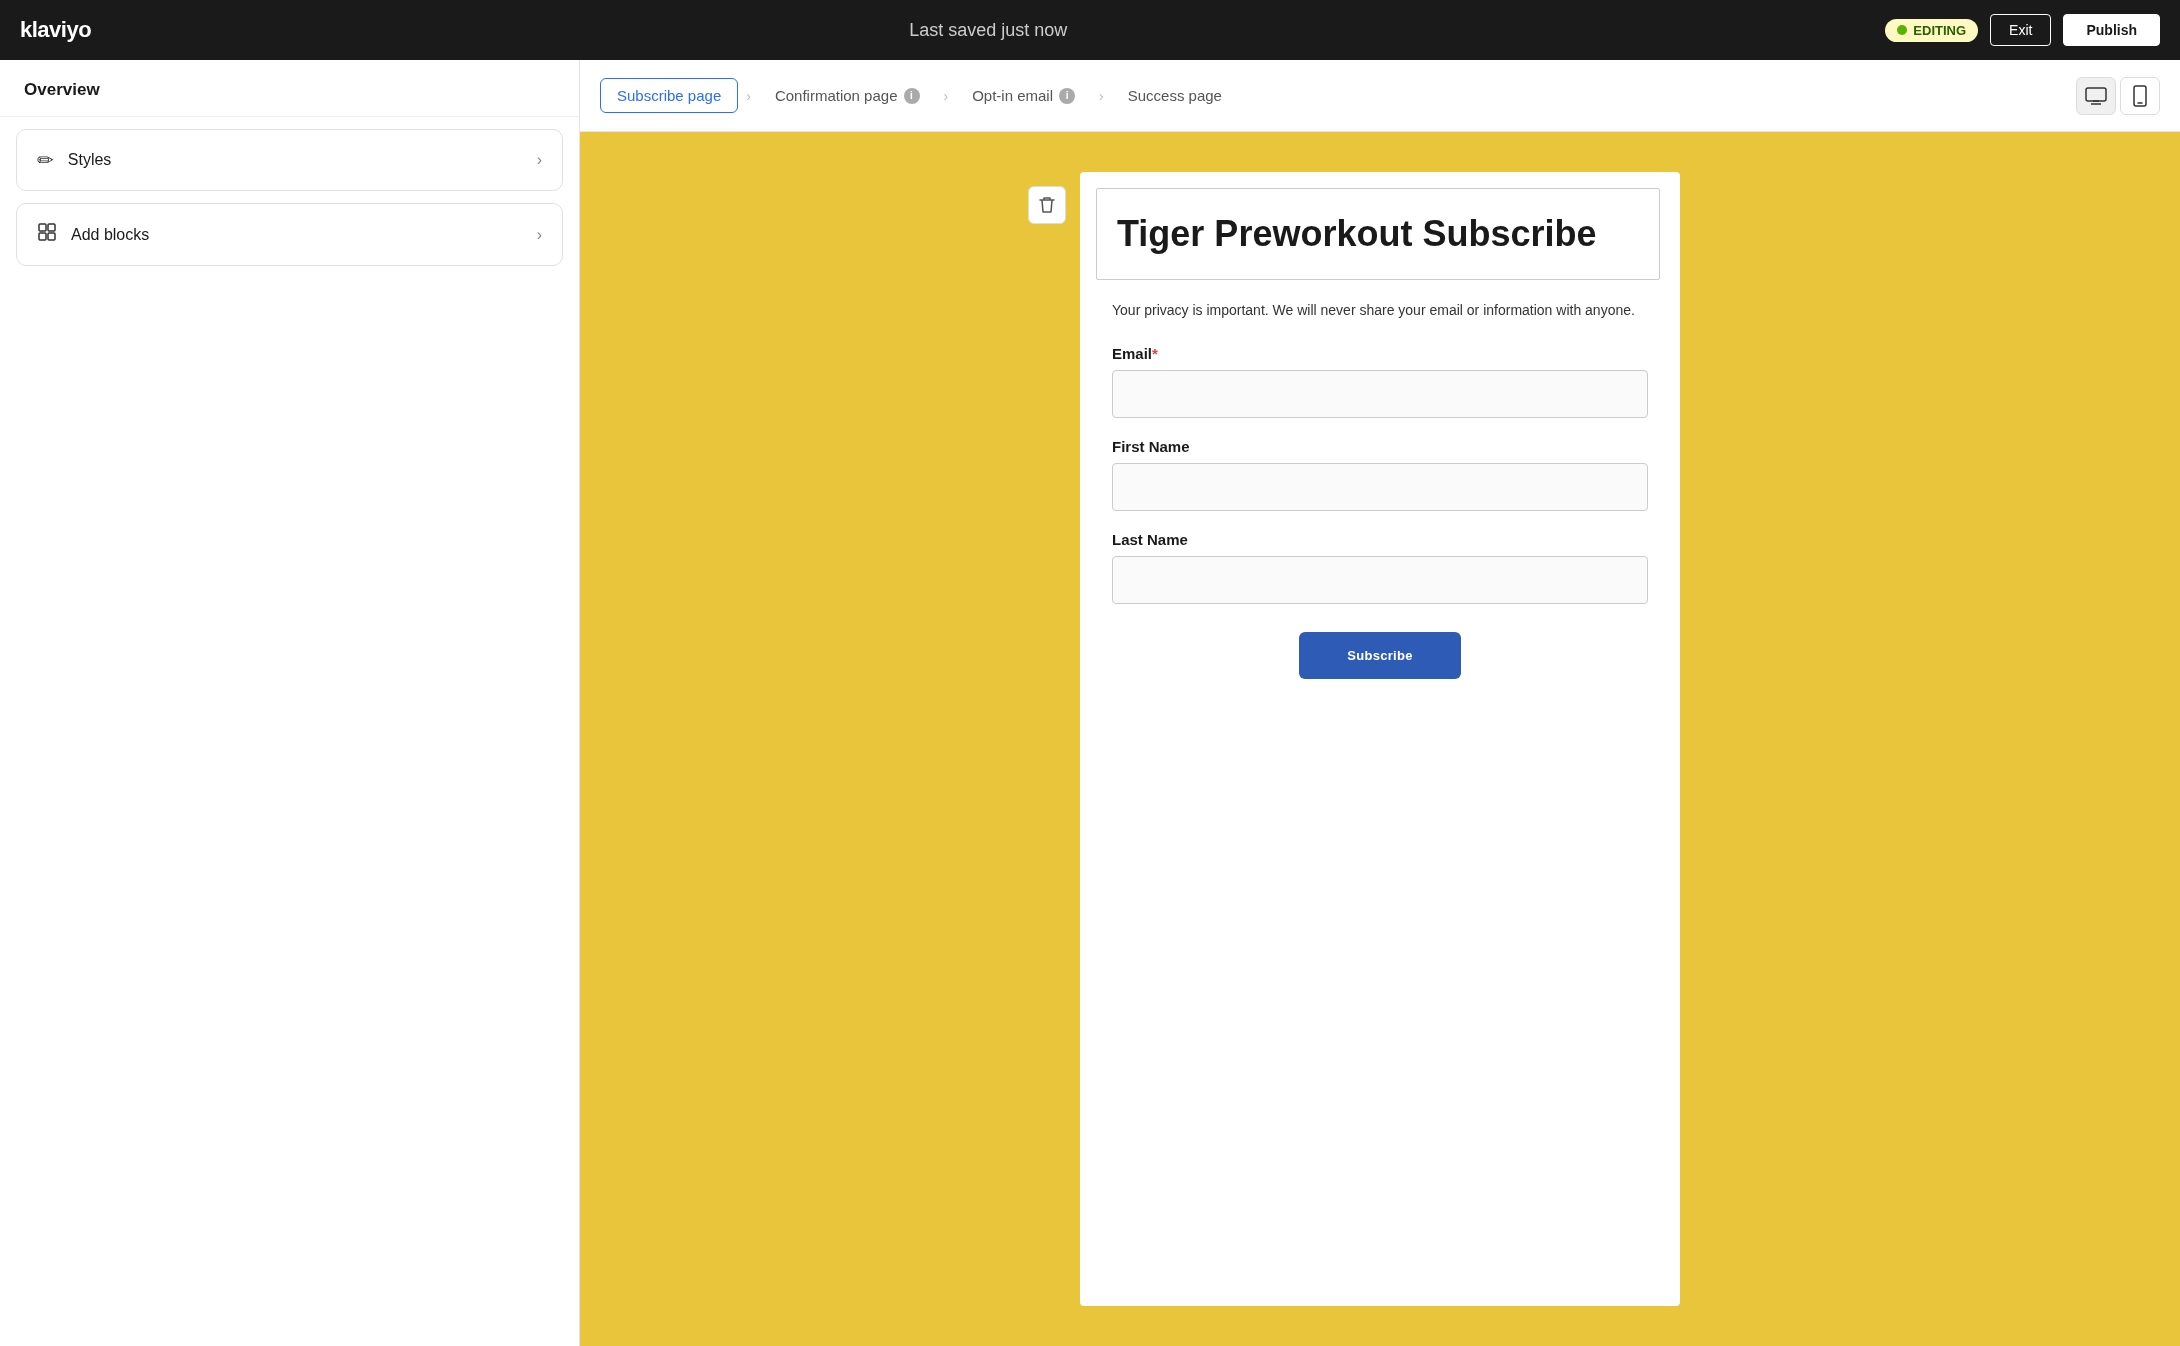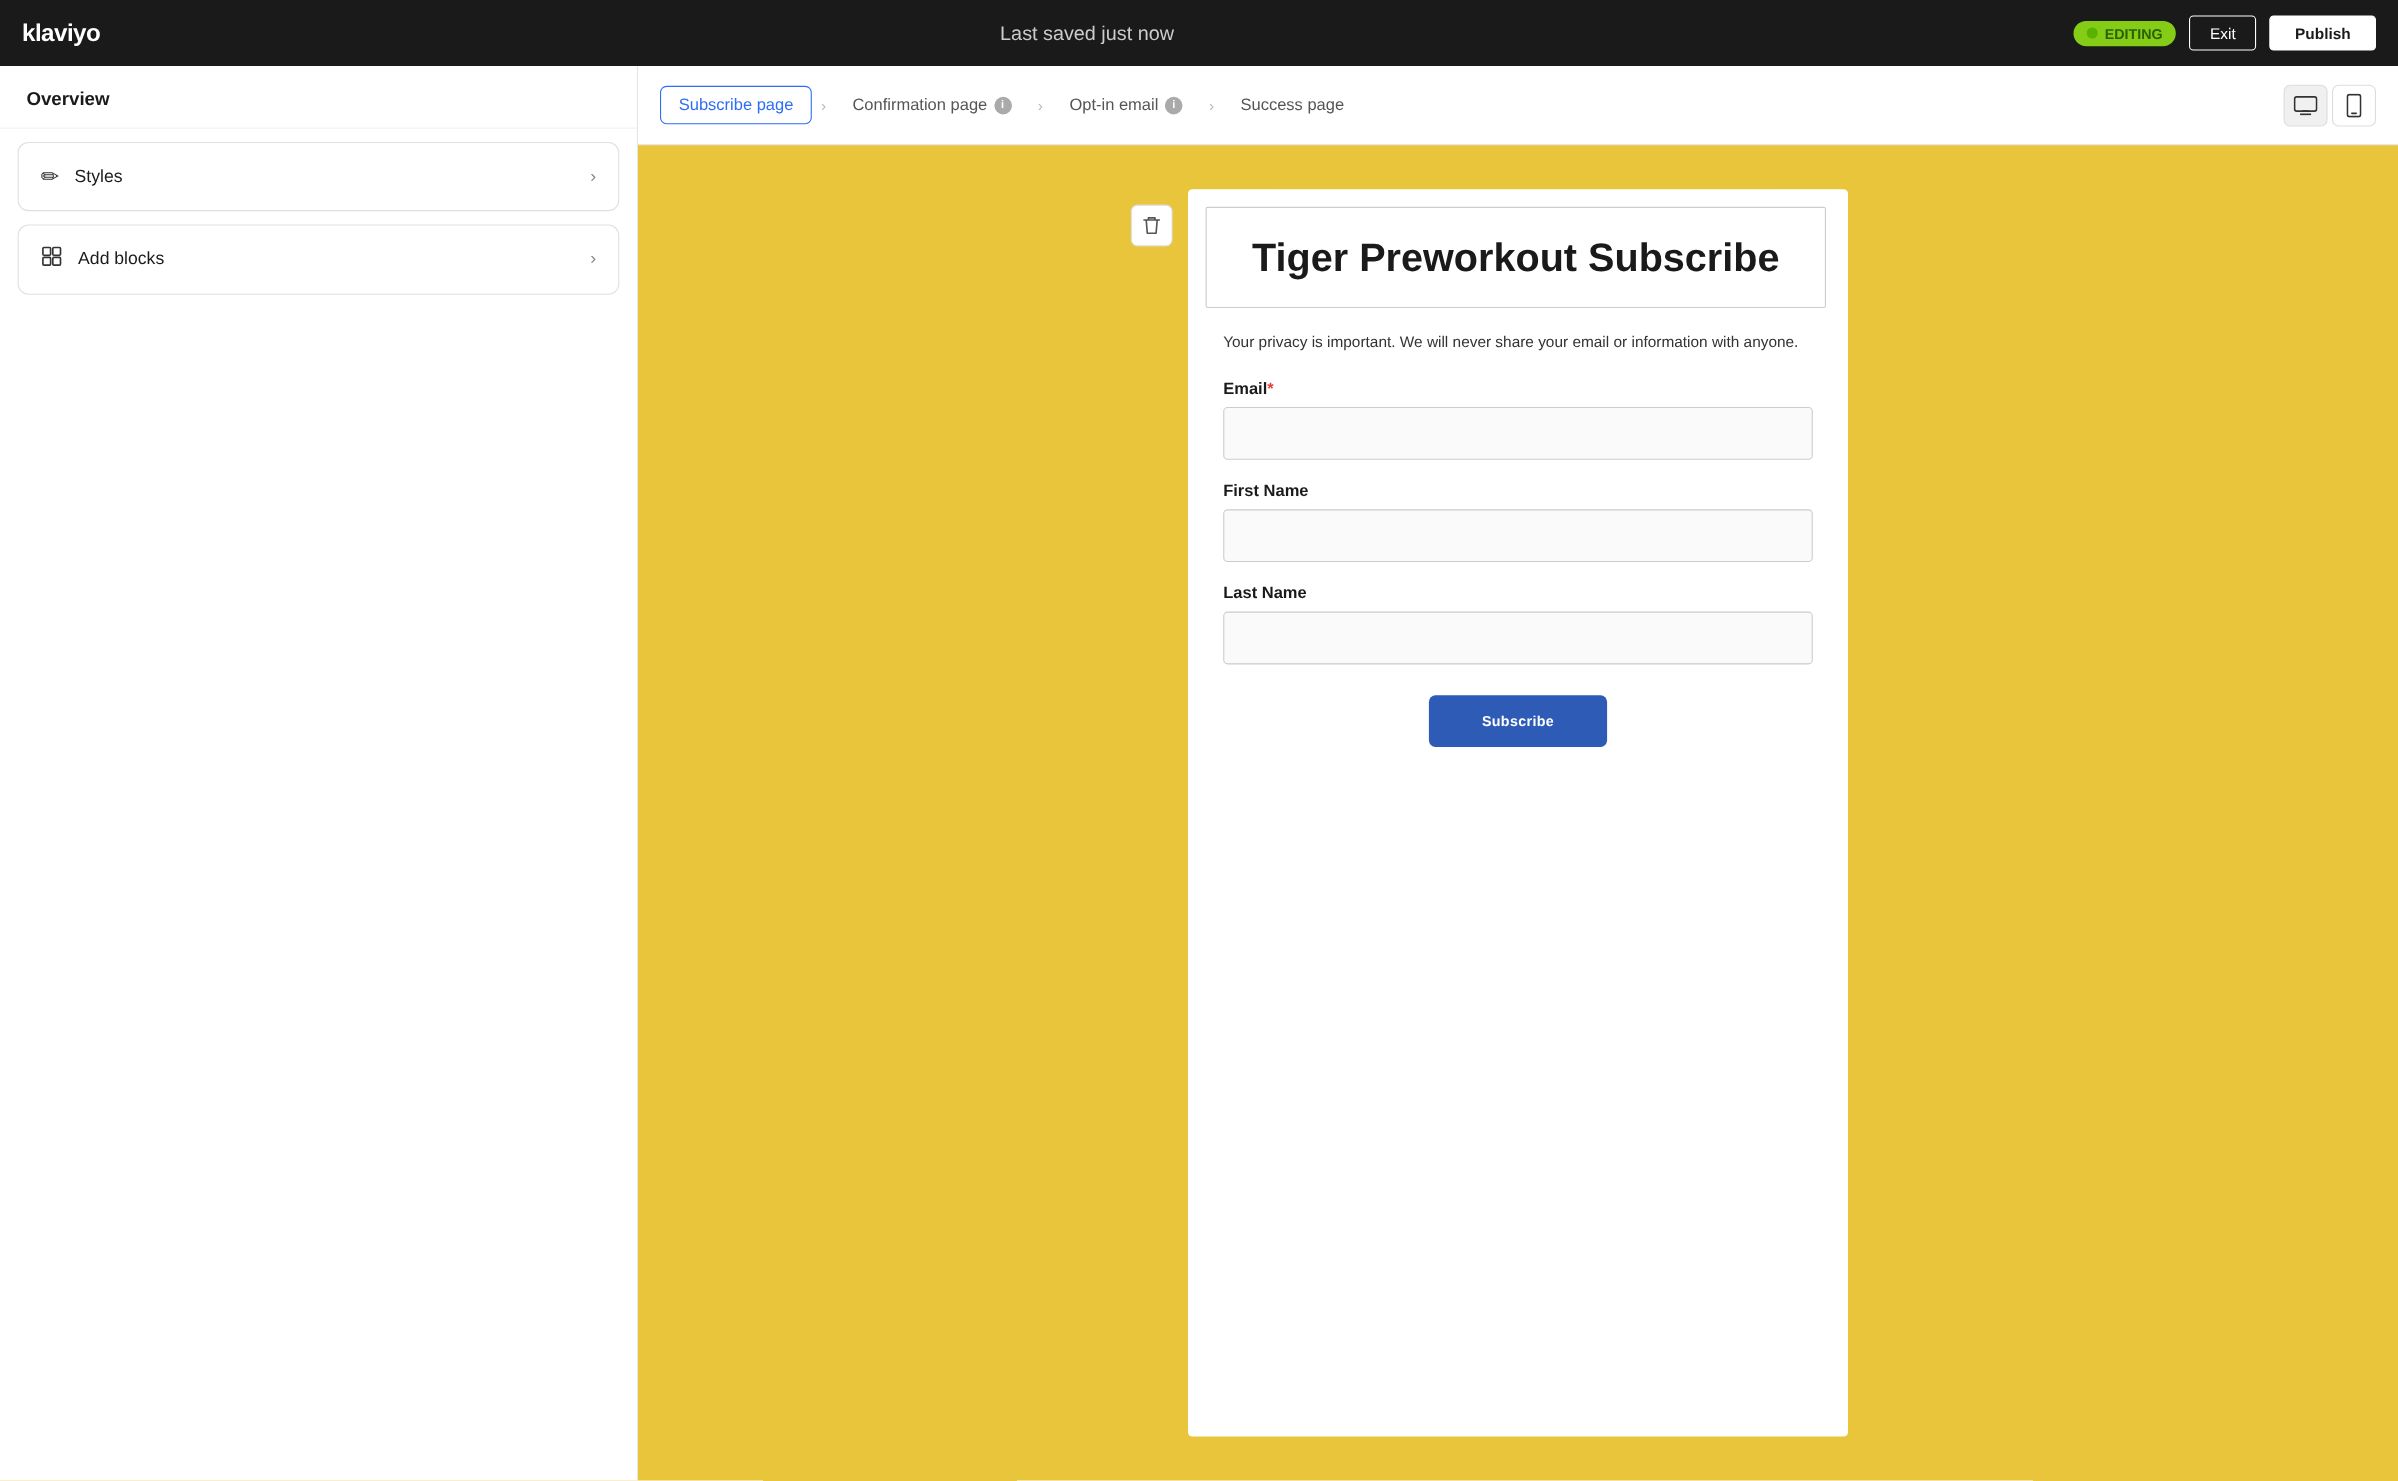--- a/index.html
+++ b/index.html
@@ -31,21 +31,21 @@
     .header-center {
       color: #ccc;
       font-size: 18px;
     }
     .header-right {
       display: flex;
       align-items: center;
       gap: 12px;
     }
     .editing-badge {
-      background: #84cc16;
+      background: #fef9c3;
       border-radius: 20px;
       padding: 4px 12px;
       font-size: 13px;
       font-weight: 600;
       color: #2a6000;
       display: flex;
       align-items: center;
       gap: 6px;
     }
     .editing-dot {
@@ -244,21 +244,20 @@
       font-size: 16px;
     }
 
     .form-title-block {
       border: 1.5px solid #ccc;
       margin: 16px 20px 0 16px;
       border-radius: 2px;
       padding: 24px 20px;
       display: flex;
       align-items: center;
-      justify-content: center;
     }
     .form-title {
       font-size: 36px;
       font-weight: 800;
       color: #1a1a1a;
       text-align: center;
     }
 
     .form-body {
       padding: 20px 32px 32px;

